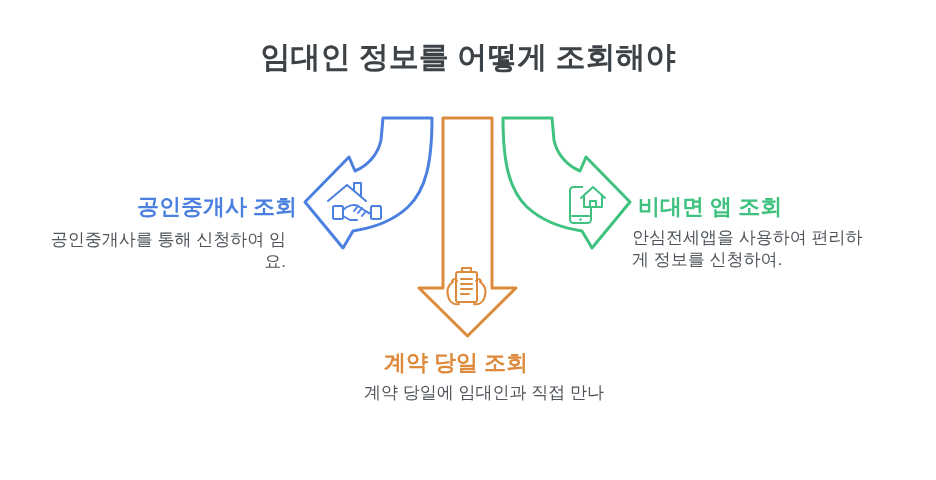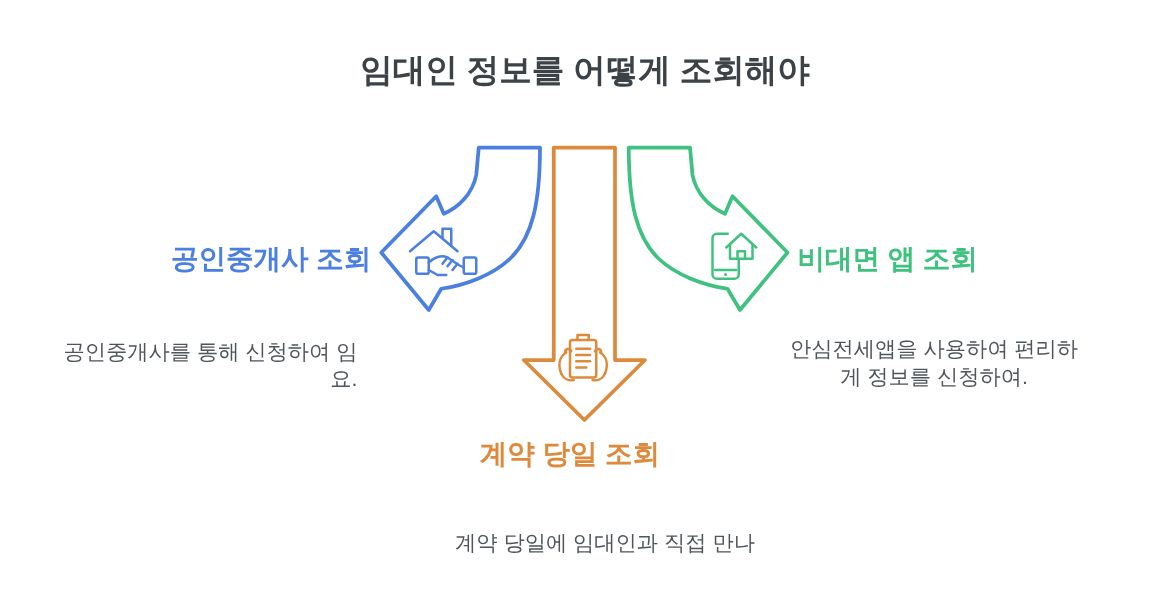--- a/index.html
+++ b/index.html
@@ -2,37 +2,37 @@
 <html style="--blue: #4b80e1; --orange: #dd8a3c; --green: #3fc27f; --title-text: #3d4247; --body-text: #4f555b; --background: #ffffff;"><head>
 <meta charset="utf-8">
 <style>
   html,body{margin:0;padding:0;background:#fff;}
   .canvas{
     position:relative;width:936px;height:480px;overflow:hidden;background:var(--background,#fff);
     font-family:"Liberation Sans","DejaVu Sans",sans-serif;
   }
   .title{
     position:absolute;left:0;top:40px;width:936px;text-align:center;
-    font-size:26px;line-height:33px;font-weight:700;color:var(--title-text,#3d4247);
+    font-size:30px;line-height:33px;font-weight:700;color:var(--title-text,#3d4247);
   }
   .flow-svg{position:absolute;left:0;top:0;}
   .stroke-blue{stroke:var(--blue,#4b80e1);}
   .stroke-orange{stroke:var(--orange,#dd8a3c);}
   .stroke-green{stroke:var(--green,#3fc27f);}
   .fill-green{fill:var(--green,#3fc27f);}
   .arrow{fill:none;stroke-width:3;stroke-linejoin:round;}
   .icon{fill:none;stroke-width:2;stroke-linecap:round;stroke-linejoin:round;}
   .mask{fill:#fff;stroke:none;}
   .label{position:absolute;font-size:22px;font-weight:700;white-space:nowrap;}
   .label.blue{color:var(--blue,#4b80e1);}
   .label.green{color:var(--green,#3fc27f);}
   .label.orange{color:var(--orange,#dd8a3c);}
-  .desc{position:absolute;font-size:17px;line-height:22px;color:var(--body-text,#4f555b);white-space:nowrap;margin-top:42px;}
+  .desc{position:absolute;font-size:17px;line-height:22px;color:var(--body-text,#4f555b);white-space:nowrap;}
   .desc.r{text-align:right;}
-  .desc.l{text-align:center;}
+  .desc.l{text-align:left;}
   .desc.c{text-align:center;width:936px;left:16px;}
   .center{left:0;width:912px;text-align:center;}
 </style>
 </head>
 <body>
 
 <div class="canvas">
 
   <div class="title">
     <div>임대인 정보를 어떻게 조회해야</div>

